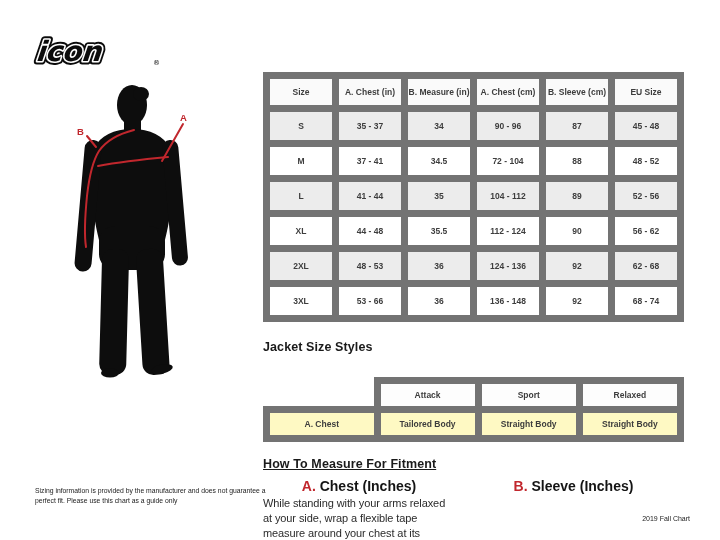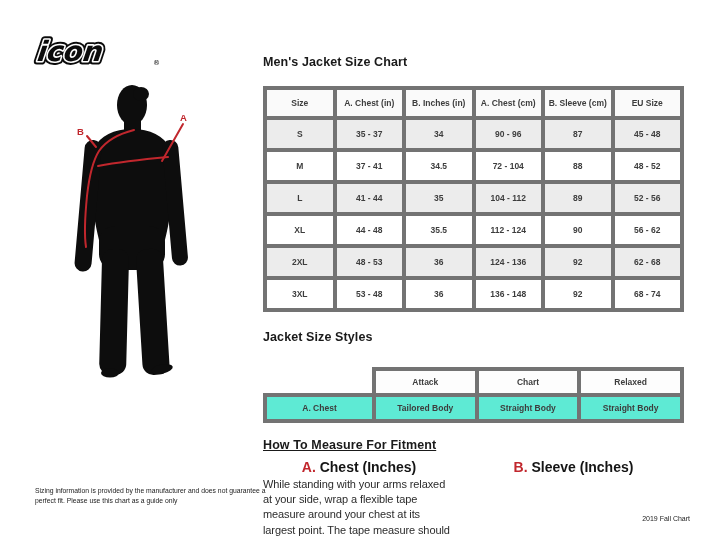--- a/index.html
+++ b/index.html
@@ -21,34 +21,34 @@
   .figure-wrap { position:absolute; left:46px; top:84px; width:208px; height:296px; }
   .sil { fill:#0d0d0d; }
   .redline { stroke:#c1272d; stroke-width:2; fill:none; stroke-linecap:round; }
   .redlabel { fill:#c1272d; font-weight:bold; font-size:9.5px; font-family:"Liberation Sans", sans-serif; }
 
   
   .right-col { position:absolute; left:263px; top:55px; width:421px; }
   .section-title { margin:0; font-size:12.5px; font-weight:bold; color:#1a1a1a; letter-spacing:0.1px; }
 
   table { border-collapse:collapse; table-layout:fixed; width:421px; }
-  th, td { border:4px solid #737373; font-size:8.5px; font-weight:bold; color:#3d3d3d;
+  th, td { border:7px solid #737373; font-size:8.5px; font-weight:bold; color:#3d3d3d;
            text-align:center; padding:0; overflow:hidden; }
 
   .size-table { margin-top:17px; }
   .size-table th { height:26px; background:#fafafa; }
   .size-table td { height:28px; background:#ffffff; }
   .size-table tr.alt td { background:#ececec; }
 
   .styles-title { margin-top:18px; }
   .styles-table { margin-top:23px; }
   .styles-table th, .styles-table td { height:22px; }
   .styles-table th { background:#fdfdfd; }
   .styles-table .blank-cell { border:none; background:transparent; }
-  .styles-table tr.alt td { background:#5eead4; }
+  .styles-table tr.alt td { background:#fef9c3; }
   .styles-table td { background:#ffffff; }
   .col-label { width:107px; }
 
   .measure-title { margin-top:15px;text-decoration:underline; }
   .measure-cols { display:flex; margin-top:7px; }
   .measure-col-a { width:192px; margin-right:8px; }
   .measure-col-b { width:221px; }
   .measure-head { margin:0; font-size:14px; font-weight:bold; color:#141414;text-align:center; }
   .measure-head .red-letter { color:#c1272d; }
   .measure-body { margin:2px 0 0 0; font-size:11px; line-height:1.38; color:#2b2b2b;
@@ -96,28 +96,27 @@
         <path class="redline" d="M41,52 L50,63"></path>
         <path class="redline" d="M137,40 L116,77"></path>
         <text class="redlabel" x="31" y="51">B</text>
         <text class="redlabel" x="134" y="37">A</text>
       </g>
     </svg>
   </div>
 
   <div class="right-col">
 
-    <h2 class="section-title">Men's Jacket Size Chart</h2>
 
     <table class="size-table">
       <thead>
         <tr>
           <th>Size</th>
           <th>A. Chest (in)</th>
-          <th>B. Inches (in)</th>
+          <th>B. Measure (in)</th>
           <th>A. Chest (cm)</th>
           <th>B. Sleeve (cm)</th>
           <th>EU Size</th>
         </tr>
       </thead>
       <tbody>
         <tr class="alt">
           <td>S</td>
           <td>35 - 37</td>
           <td>34</td>
@@ -152,37 +151,37 @@
         <tr class="alt">
           <td>2XL</td>
           <td>48 - 53</td>
           <td>36</td>
           <td>124 - 136</td>
           <td>92</td>
           <td>62 - 68</td>
         </tr>
         <tr>
           <td>3XL</td>
-          <td>53 - 48</td>
+          <td>53 - 66</td>
           <td>36</td>
           <td>136 - 148</td>
           <td>92</td>
           <td>68 - 74</td>
         </tr>
       </tbody>
     </table>
 
     <h2 class="section-title styles-title">Jacket Size Styles</h2>
 
     <table class="styles-table">
       <thead>
         <tr>
           <th class="blank-cell col-label"></th>
           <th>Attack</th>
-          <th>Chart</th>
+          <th>Sport</th>
           <th>Relaxed</th>
         </tr>
       </thead>
       <tbody>
         <tr class="alt">
           <td class="col-label">A. Chest</td>
           <td>Tailored Body</td>
           <td>Straight Body</td>
           <td>Straight Body</td>
         </tr>

